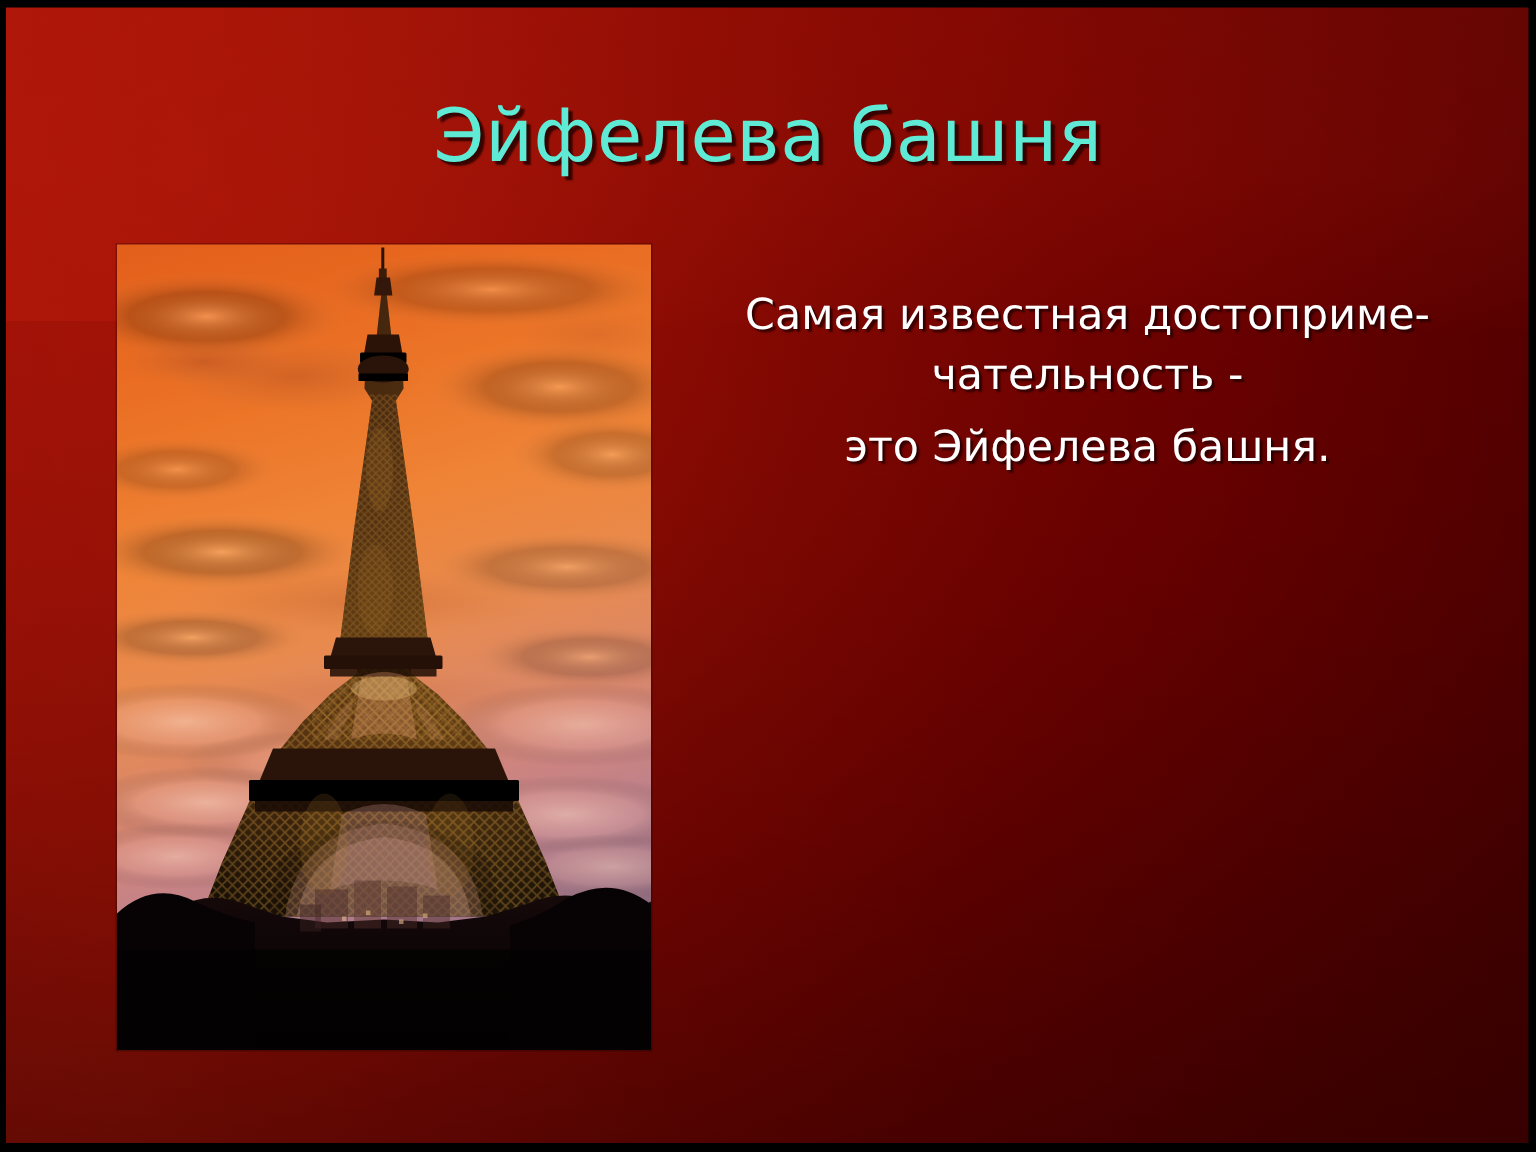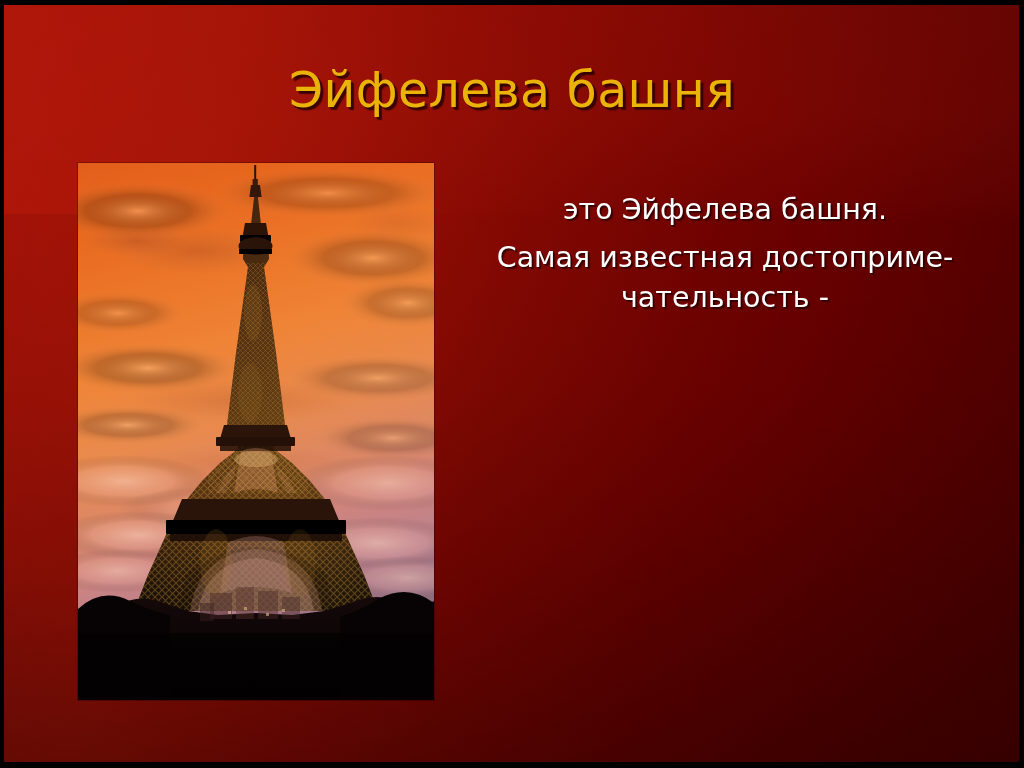--- a/index.html
+++ b/index.html
@@ -84,21 +84,21 @@
   
   .title {
     position: absolute;
     left: 62px;
     top: 62px;
     width: 900px;
     text-align: center;
     font-size: 49px;
     line-height: 58px;
     letter-spacing: 0.4px;
-    color: #eab308;
+    color: #5eead4;
     text-shadow: 3px 3px 1px rgba(40,0,0,0.75),
                  2px 2px 0px rgba(70,4,2,0.6);
     white-space: nowrap;
   }
 
   
   .body-block {
     position: absolute;
     left: 455px;
     top: 190px;
@@ -338,18 +338,18 @@
       <path d="M0 446 Q24 424 52 438 Q72 448 92 452 L92 537 L0 537 Z" fill="#070304"></path>
       <path d="M356 440 Q330 420 300 436 Q282 448 262 454 L262 537 L356 537 Z" fill="#070304"></path>
 
       <rect x="0" y="470" width="356" height="67" fill="#000000" opacity="0.55"></rect>
     </svg>
   </div>
 
   <div class="title">Эйфелева башня</div>
 
   <div class="body-block">
+    <p class="body-para">Самая известная достоприме-чательность -</p>
     <p class="body-para">это Эйфелева башня.</p>
-    <p class="body-para">Самая известная достоприме-чательность -</p>
   </div>
 
   <div class="slide-frame"></div>
 </div>
 
 </body></html>

